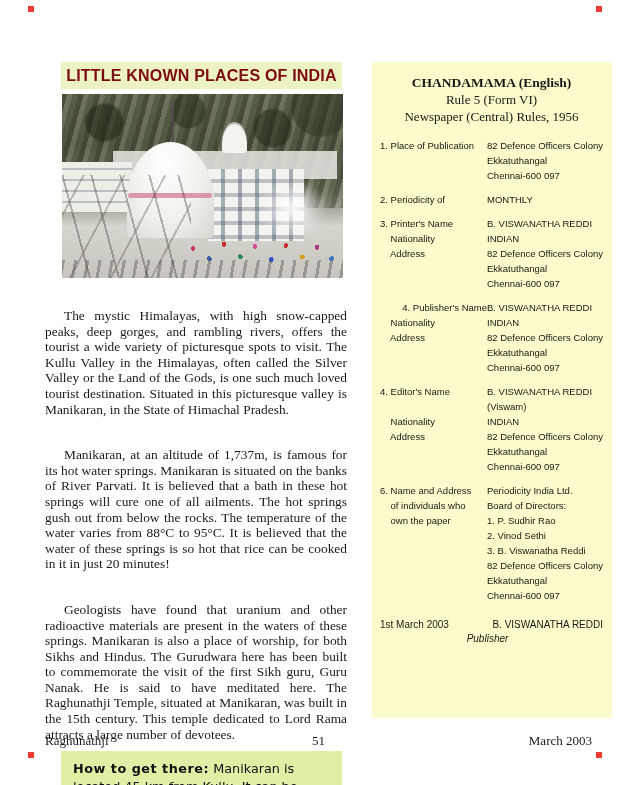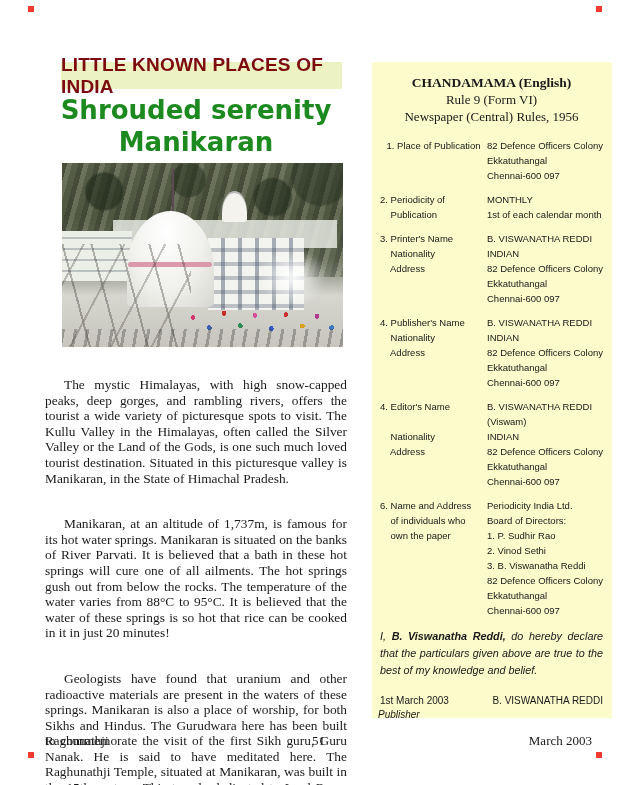--- a/index.html
+++ b/index.html
@@ -14,21 +14,21 @@
   .corner-bl { left:28px; top:752px; }
   .corner-br { left:596px; top:752px; }
 
   
   .article-col { position:absolute; left:45px; top:62px; width:302px; }
   .kicker {
     margin-left:16px; width:281px; height:27px; background:#edf2c3;
     display:flex; align-items:center; justify-content:center;
   }
   .kicker span {
-    font-family:"Liberation Sans", sans-serif; font-weight:bold; font-size:19px;
+    font-family:"Liberation Sans", sans-serif; font-weight:bold; font-size:16px;
     color:#7c0b10; letter-spacing:0.2px;
   }
   .article-title {
     margin-top:5px; text-align:center; color:#1d8a1f;
     font-family:"DejaVu Sans", sans-serif; font-weight:bold;
     font-size:26px; line-height:32px;
   }
   .photo {
     position:relative; margin-top:5px; margin-left:17px; width:281px; height:184px;
     background:linear-gradient(180deg,#676d55 0%, #5b614b 28%, #757b68 52%, #d6d6cf 72%, #c7c5bd 100%);
@@ -105,45 +105,41 @@
   .stmt-row { display:flex; line-height:15px; }
   .stmt-label { width:109px; flex:none; padding-left:2px; }
   .stmt-value { flex:1; }
   .stmt-gap { height:9px; }
   .declaration {
     margin-top:10px; font-style:italic; font-size:10.8px; line-height:17px; text-align:justify;
     padding:0 2px;
   }
   .declaration .decl-name { font-weight:bold; }
   .sign-row { display:flex; justify-content:space-between; margin-top:16px; font-size:10px; padding:0 2px; }
-  .sign-role { text-align:left; font-style:italic; font-size:10px; margin-top:3px; padding-right:8px; }
+  .sign-role { text-align:center; font-style:italic; font-size:10px; margin-top:3px; padding-right:8px; }
 
   
   .page-footer { position:absolute; left:45px; top:733px; width:547px; font-size:13px; }
   .page-footer .f-left { position:absolute; left:0; }
   .page-footer .f-center { position:absolute; left:0; width:100%; text-align:center; }
   .page-footer .f-right { position:absolute; right:0; }
 </style>
 </head>
 <body>
 
 <div class="page">
 
   <div class="corner-mark corner-tl"></div>
   <div class="corner-mark corner-tr"></div>
   <div class="corner-mark corner-bl"></div>
   <div class="corner-mark corner-br"></div>
 
   <div class="article-col">
     <div class="kicker">
       <span>LITTLE KNOWN PLACES OF INDIA</span>
-    </div>
-    <div class="article-title">
-      <div>Shrouded serenity</div>
-      <div>Manikaran</div>
     </div>
 
     <div class="photo">
       <div class="bldg-band"></div>
       <div class="bldg-left"></div>
       <div class="bldg-main"></div>
       <div class="spire"></div>
       <div class="dome"></div>
       <div class="minaret"></div>
       <div class="steam"></div>
@@ -159,45 +155,41 @@
       </div>
 
     <div class="howto">
       <b>How to get there:</b><span> Manikaran is located 45 km from Kullu. It can be reached only by road. The nearest airport is at Bhunter (Kullu), 35 km away.</span>
     </div>
   </div>
 
   <div class="statement">
     <div class="stmt-title">
         <div class="t-bold">CHANDAMAMA (English)</div>
-        <div class="t-norm">Rule 9 (Form VI)</div>
+        <div class="t-norm">Rule 5 (Form VI)</div>
         <div class="t-norm">Newspaper (Central) Rules, 1956</div>
       </div>
     <div class="stmt-items">
         <div class="stmt-row">
-          <div class="stmt-label" style="white-space: pre; text-align: center;">1. Place of Publication</div>
+          <div class="stmt-label" style="white-space: pre;">1. Place of Publication</div>
           <div class="stmt-value">82 Defence Officers Colony</div>
         </div>
         <div class="stmt-row">
           <div class="stmt-label" style="white-space: pre;"></div>
           <div class="stmt-value">Ekkatuthangal</div>
         </div>
         <div class="stmt-row">
           <div class="stmt-label" style="white-space: pre;"></div>
           <div class="stmt-value">Chennai-600 097</div>
         </div>
         <div class="stmt-gap"></div>
         <div class="stmt-row">
           <div class="stmt-label" style="white-space: pre;">2. Periodicity of</div>
           <div class="stmt-value">MONTHLY</div>
         </div>
-        <div class="stmt-row">
-          <div class="stmt-label" style="white-space: pre;">    Publication</div>
-          <div class="stmt-value">1st of each calendar month</div>
-        </div>
         <div class="stmt-gap"></div>
         <div class="stmt-row">
           <div class="stmt-label" style="white-space: pre;">3. Printer's Name</div>
           <div class="stmt-value">B. VISWANATHA REDDI</div>
         </div>
         <div class="stmt-row">
           <div class="stmt-label" style="white-space: pre;">    Nationality</div>
           <div class="stmt-value">INDIAN</div>
         </div>
         <div class="stmt-row">
@@ -207,21 +199,21 @@
         <div class="stmt-row">
           <div class="stmt-label" style="white-space: pre;"></div>
           <div class="stmt-value">Ekkatuthangal</div>
         </div>
         <div class="stmt-row">
           <div class="stmt-label" style="white-space: pre;"></div>
           <div class="stmt-value">Chennai-600 097</div>
         </div>
         <div class="stmt-gap"></div>
         <div class="stmt-row">
-          <div class="stmt-label" style="white-space: pre;">4. Publisher's Name</div>
+          <div class="stmt-label" style="white-space: pre; text-align: right;">4. Publisher's Name</div>
           <div class="stmt-value">B. VISWANATHA REDDI</div>
         </div>
         <div class="stmt-row">
           <div class="stmt-label" style="white-space: pre;">    Nationality</div>
           <div class="stmt-value">INDIAN</div>
         </div>
         <div class="stmt-row">
           <div class="stmt-label" style="white-space: pre;">    Address</div>
           <div class="stmt-value">82 Defence Officers Colony</div>
         </div>
@@ -285,23 +277,20 @@
         </div>
         <div class="stmt-row">
           <div class="stmt-label" style="white-space: pre;"></div>
           <div class="stmt-value">Ekkatuthangal</div>
         </div>
         <div class="stmt-row">
           <div class="stmt-label" style="white-space: pre;"></div>
           <div class="stmt-value">Chennai-600 097</div>
         </div>
       </div>
-    <div class="declaration">
-      <span>I, </span><span class="decl-name">B. Viswanatha Reddi,</span><span> do hereby declare that the particulars given above are true to the best of my knowledge and belief.</span>
-    </div>
     <div class="sign-row">
       <span>1st March 2003</span>
       <span>B. VISWANATHA REDDI</span>
     </div>
     <div class="sign-role">Publisher</div>
   </div>
 
   <div class="page-footer">
     <span class="f-center">51</span>
     <span class="f-left">Raghunathji</span>

